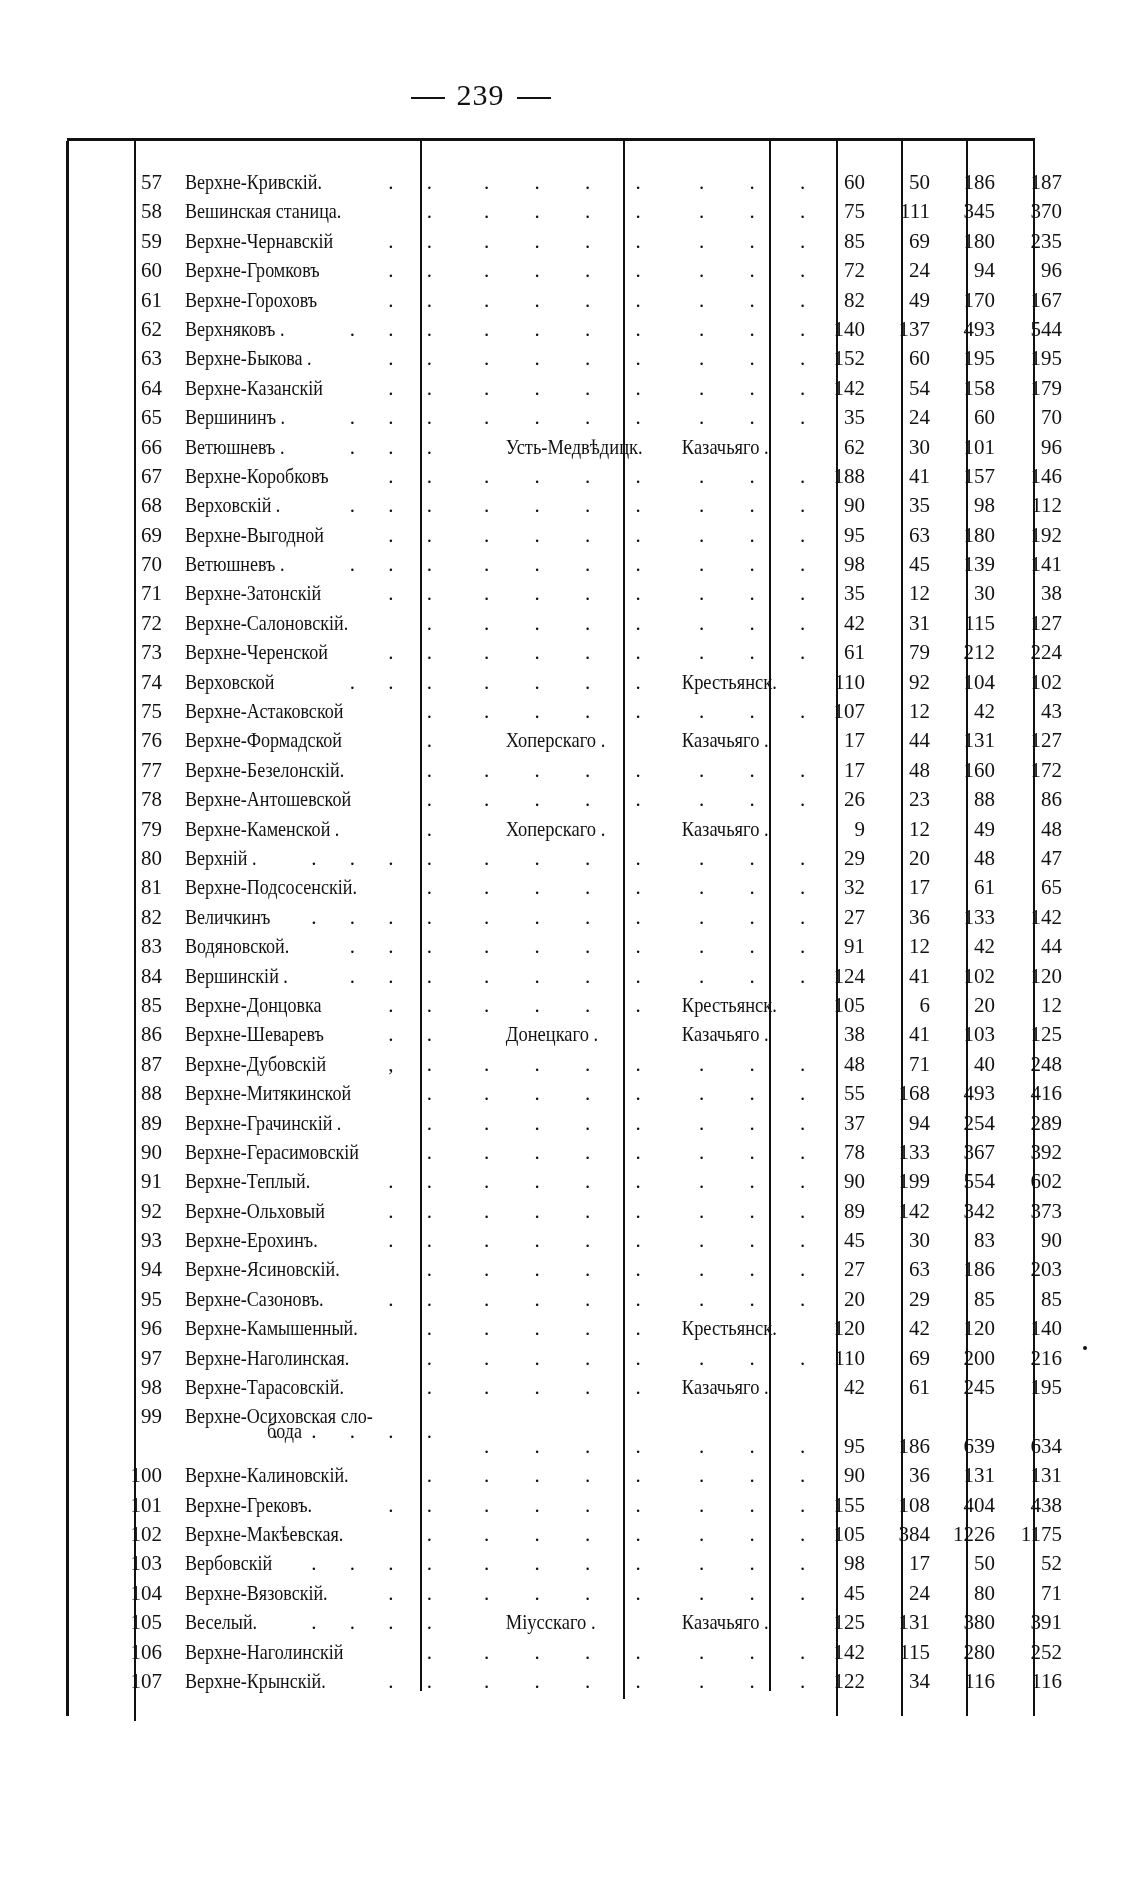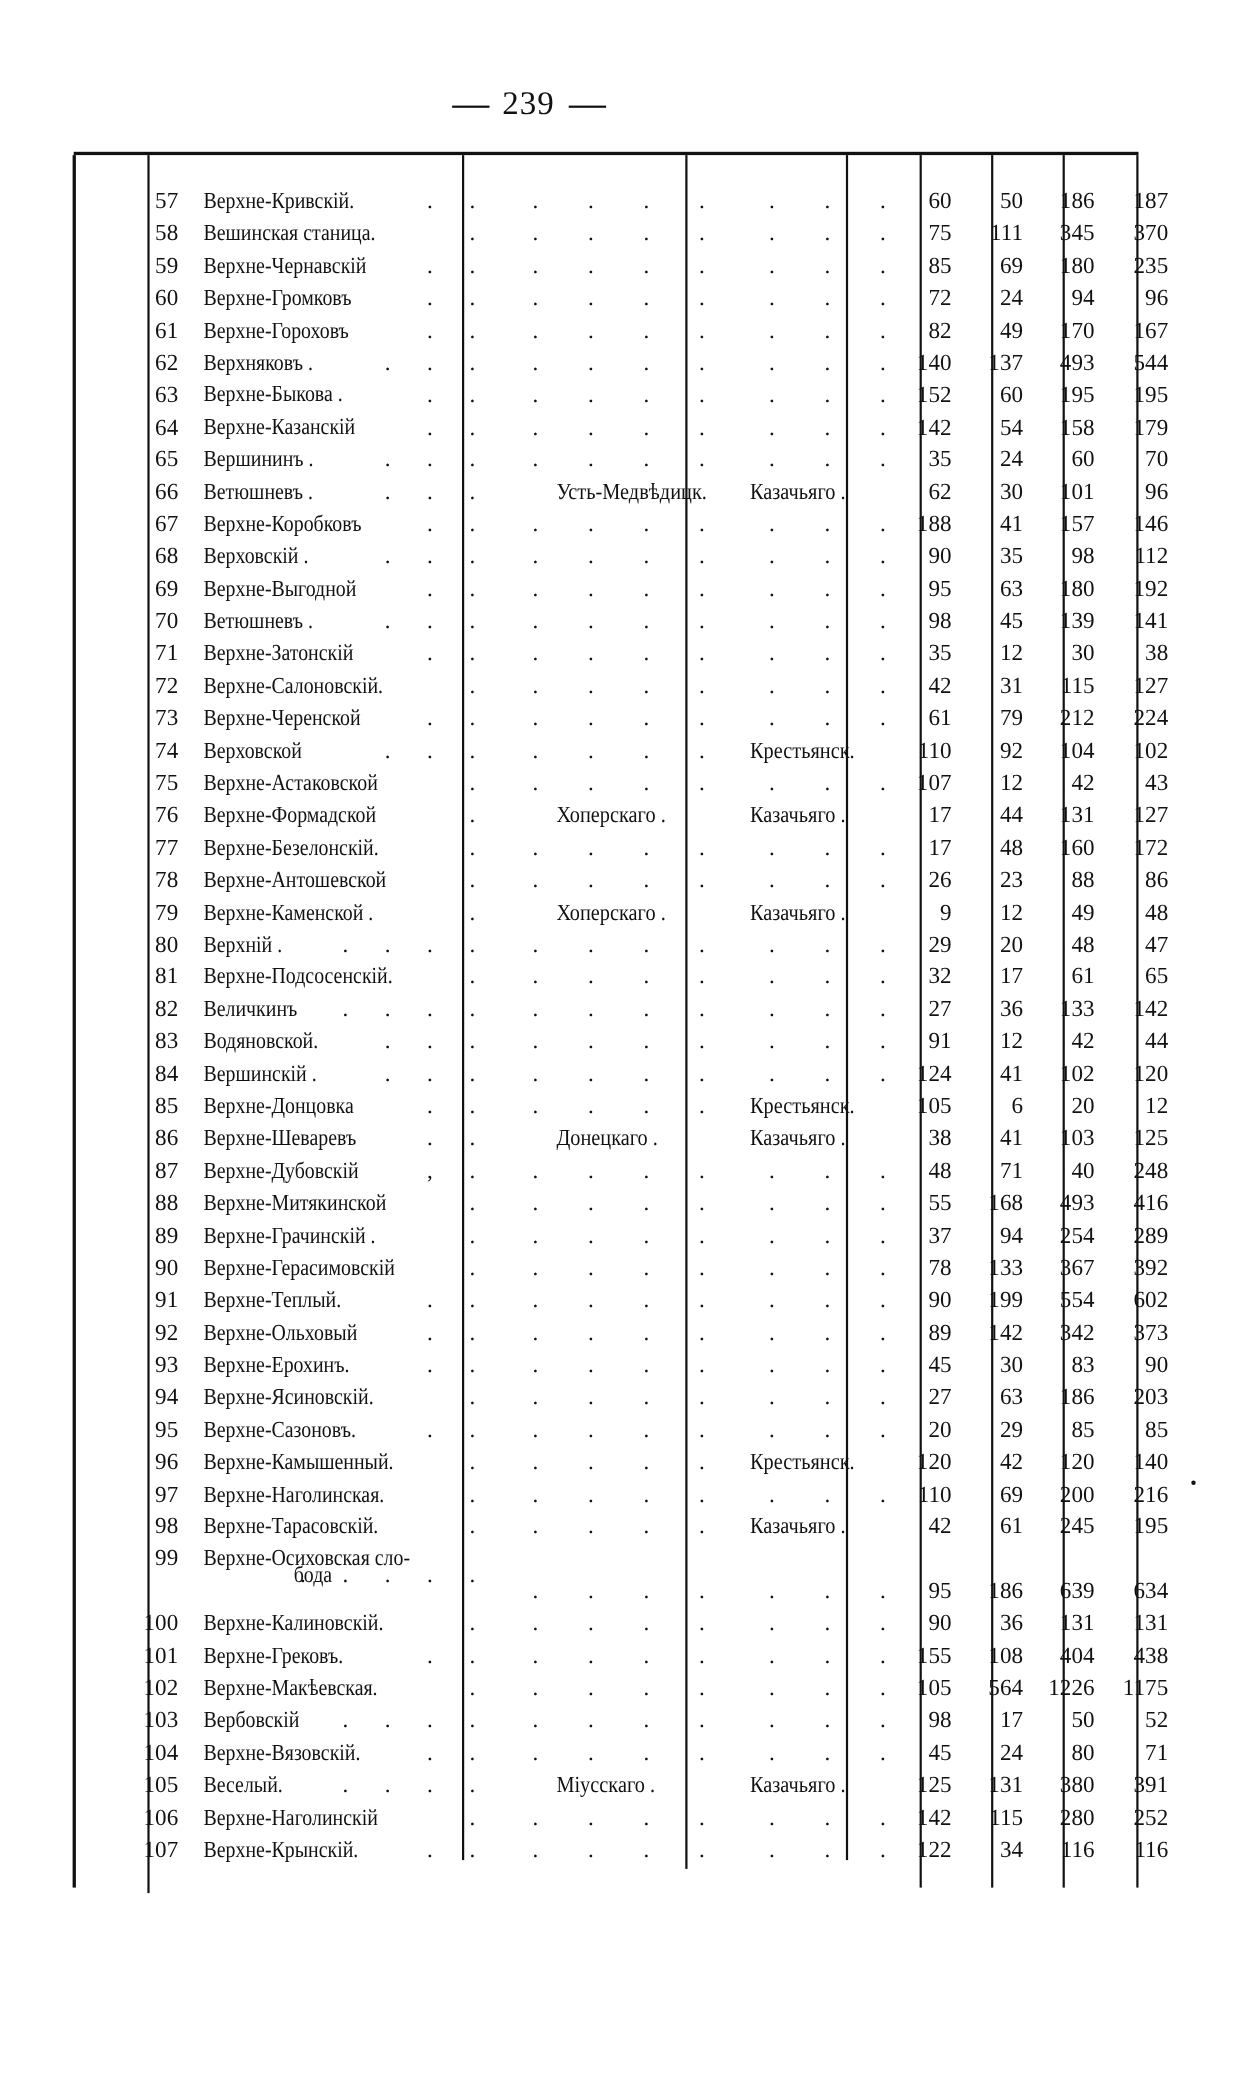--- a/index.html
+++ b/index.html
@@ -803,21 +803,21 @@
       <span class="text">Верхне-Макѣевская.</span>
       <span class="lead">.</span>
     </div>
     <div class="cell c-dist">
         <span class="dots">. . . .</span>
       </div>
     <div class="cell c-class">
         <span class="dots">. . .</span>
       </div>
     <div class="cell c-v1 num">105</div>
-    <div class="cell c-v2 num">564</div>
+    <div class="cell c-v2 num">384</div>
     <div class="cell c-v3 num">1226</div>
     <div class="cell c-v4 num">1175</div>
   </div>
     <div class="row">
     <div class="cell c-no num">103</div>
     <div class="cell c-name">
       <span class="text">Вербовскій</span>
       <span class="lead">. . . .</span>
     </div>
     <div class="cell c-dist">

